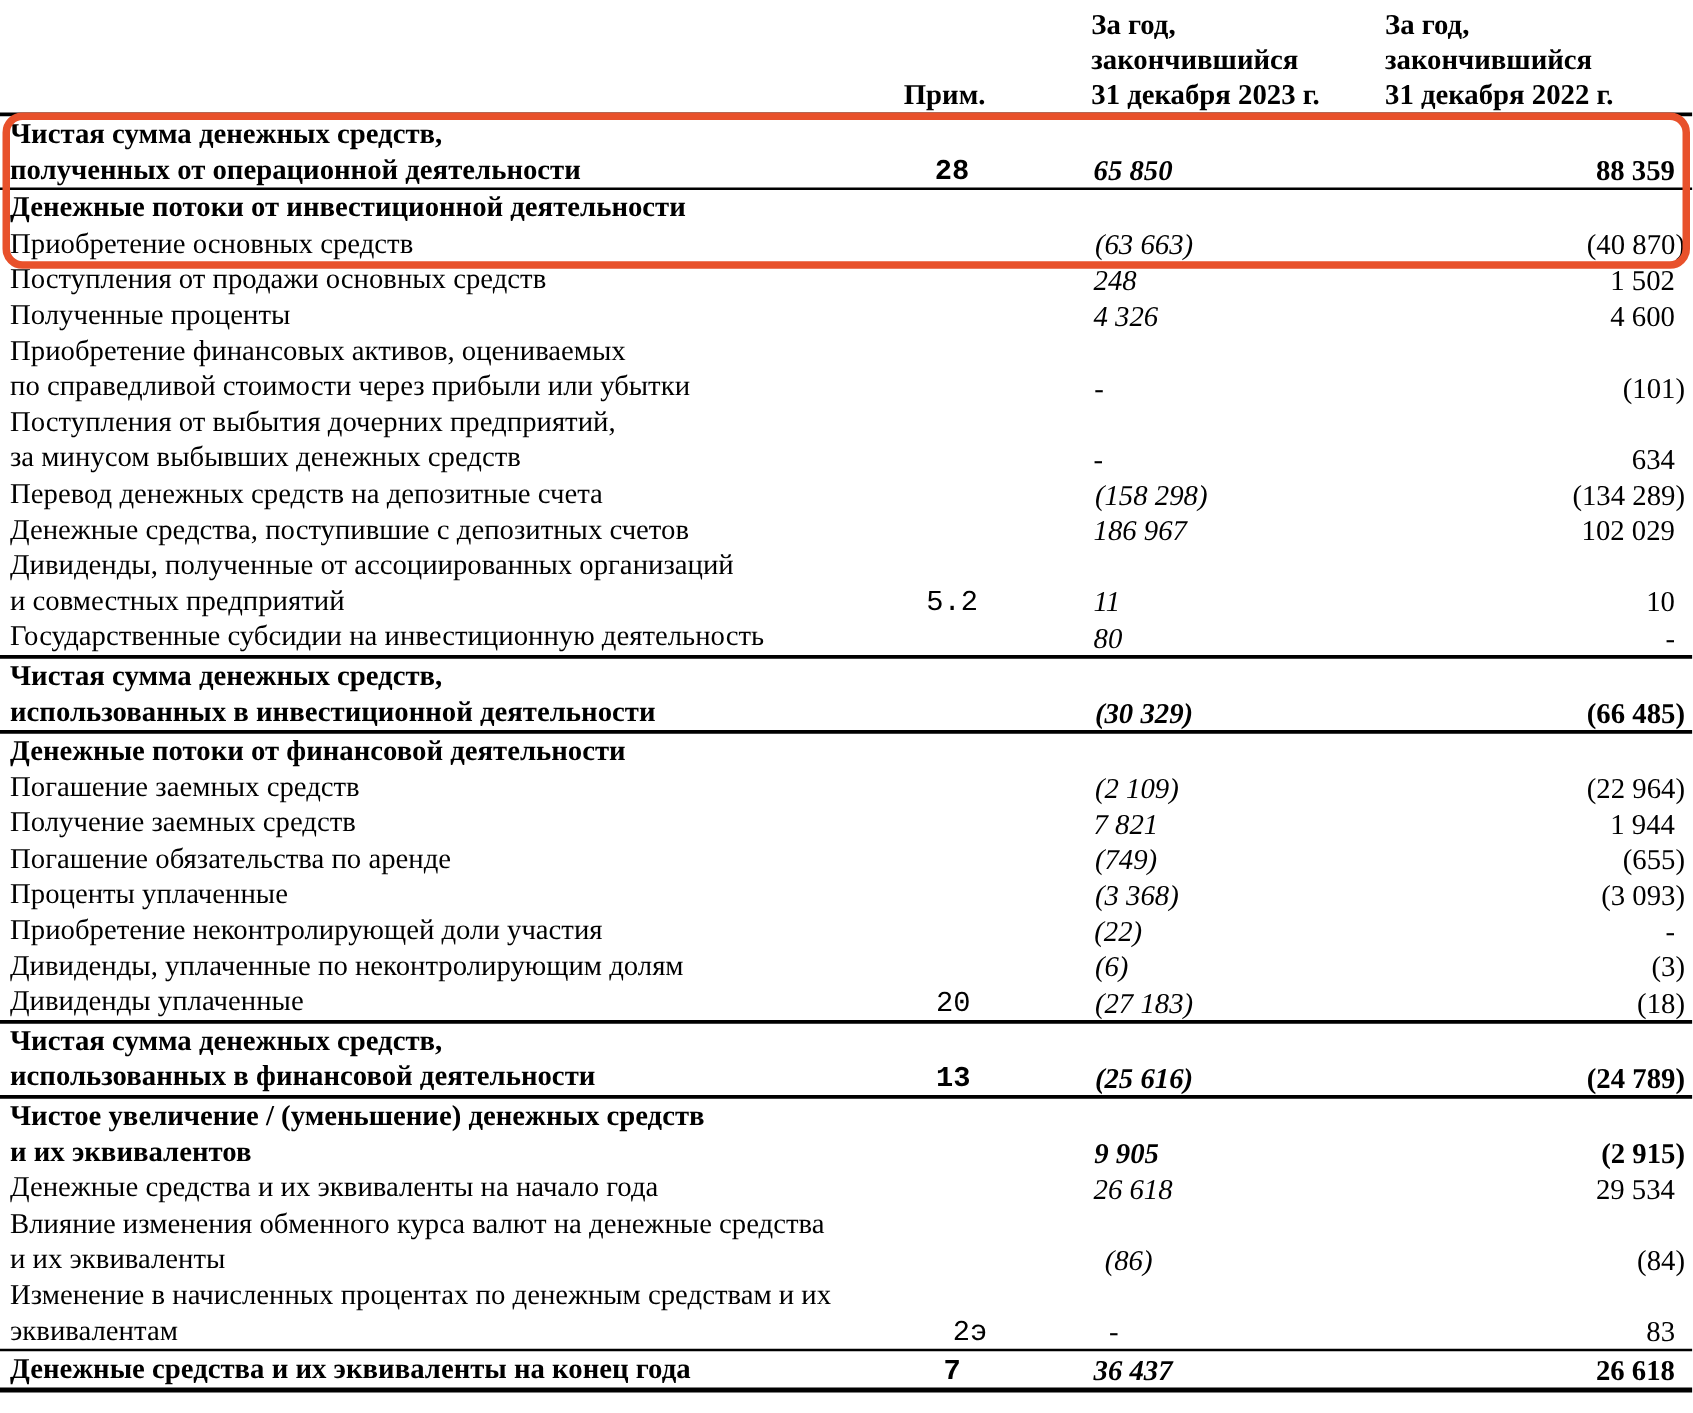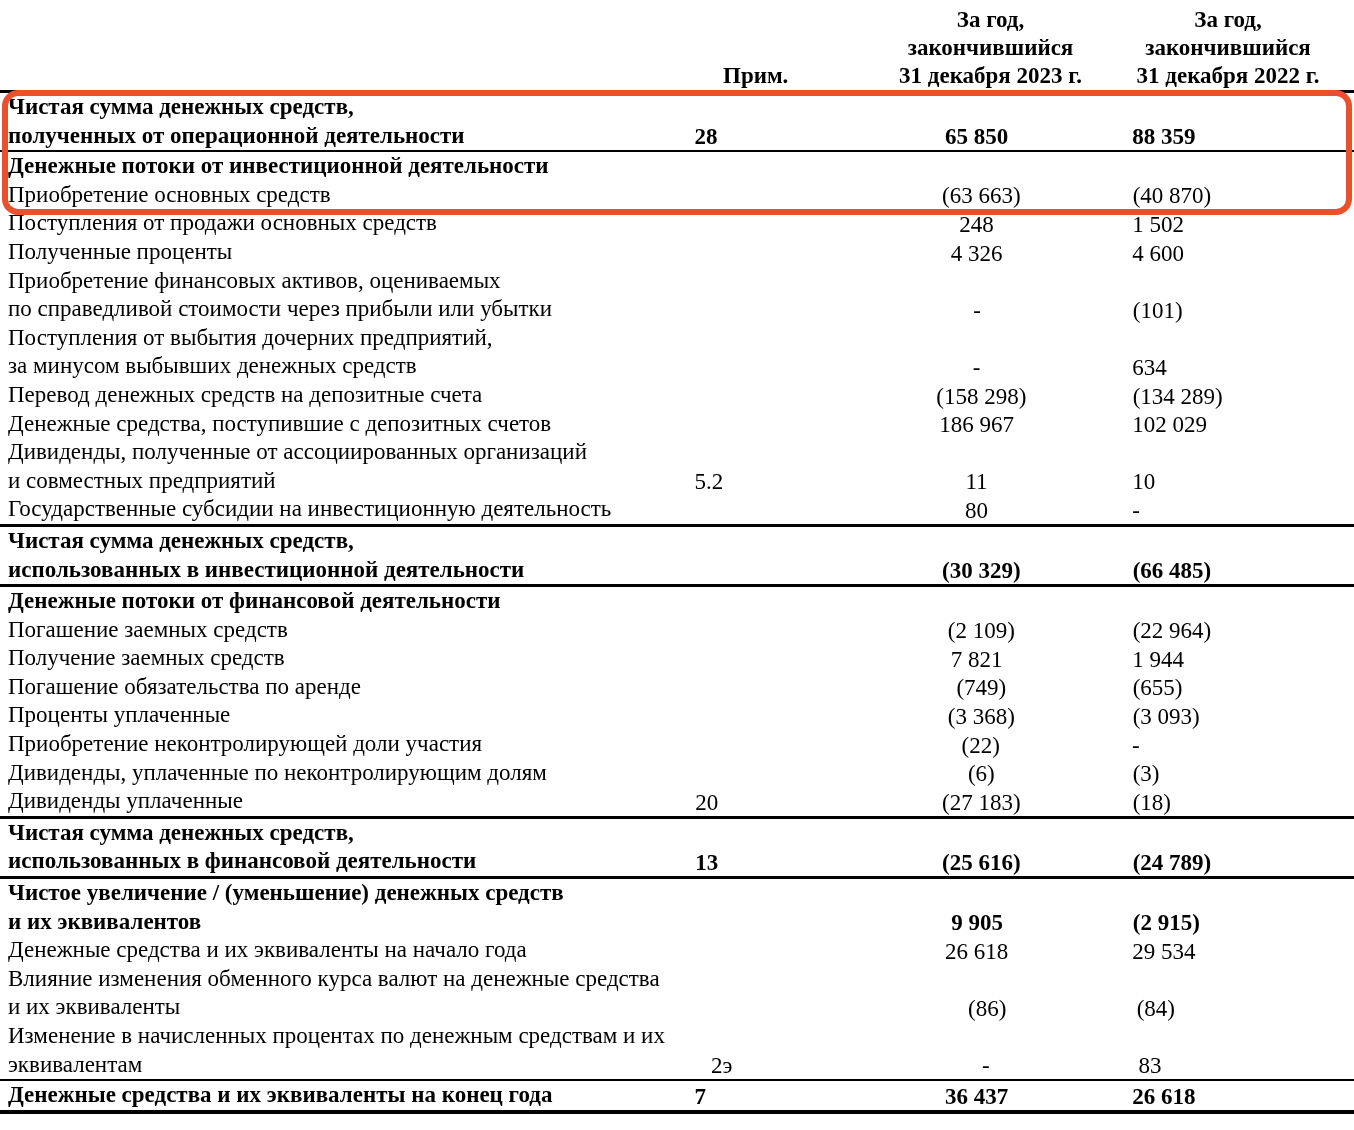--- a/index.html
+++ b/index.html
@@ -13,36 +13,36 @@
   }
   
   .header{
     display:flex;align-items:flex-end;
     padding:6px 6px 0 8px;
     border-bottom:3px solid #000;
     font-weight:700;
   }
   .h-label{width:715px;}
   .h-note{width:150px;}
-  .h-col{width:235px;text-align:center;}
+  .h-col{width:235px;text-align:left;}
   .h-col.last{width:240px;}
   .h-line{height:28px;line-height:28px;white-space:nowrap;}
   
   .rows{width:1354px;}
   .row{
     display:flex;align-items:flex-end;
     padding:0 6px 0 8px;
     gap:46px;
   }
   .row.bold{font-weight:700;}
   .label{width:715px;}
   .line{height:28.6px;line-height:28.6px;white-space:nowrap;overflow:visible;}
-  .note{width:150px;text-align:left;}
-  .v1{width:235px;text-align:center;}
-  .v2{width:240px;text-align:left;}
+  .note{width:150px;text-align:center;font-family:Liberation Mono, monospace;}
+  .v1{width:235px;text-align:left;font-style:italic;}
+  .v2{width:240px;text-align:right;}
   .num{white-space:nowrap;}
   .num.pad{padding-right:8px;box-sizing:border-box;}
   
   .rule{width:1354px;background:#000;}
   .rule.thin{height:2px;}
   .rule.thick{height:3px;}
   .rule.bottom{height:4px;}
   
   .annotation{
     position:absolute;

